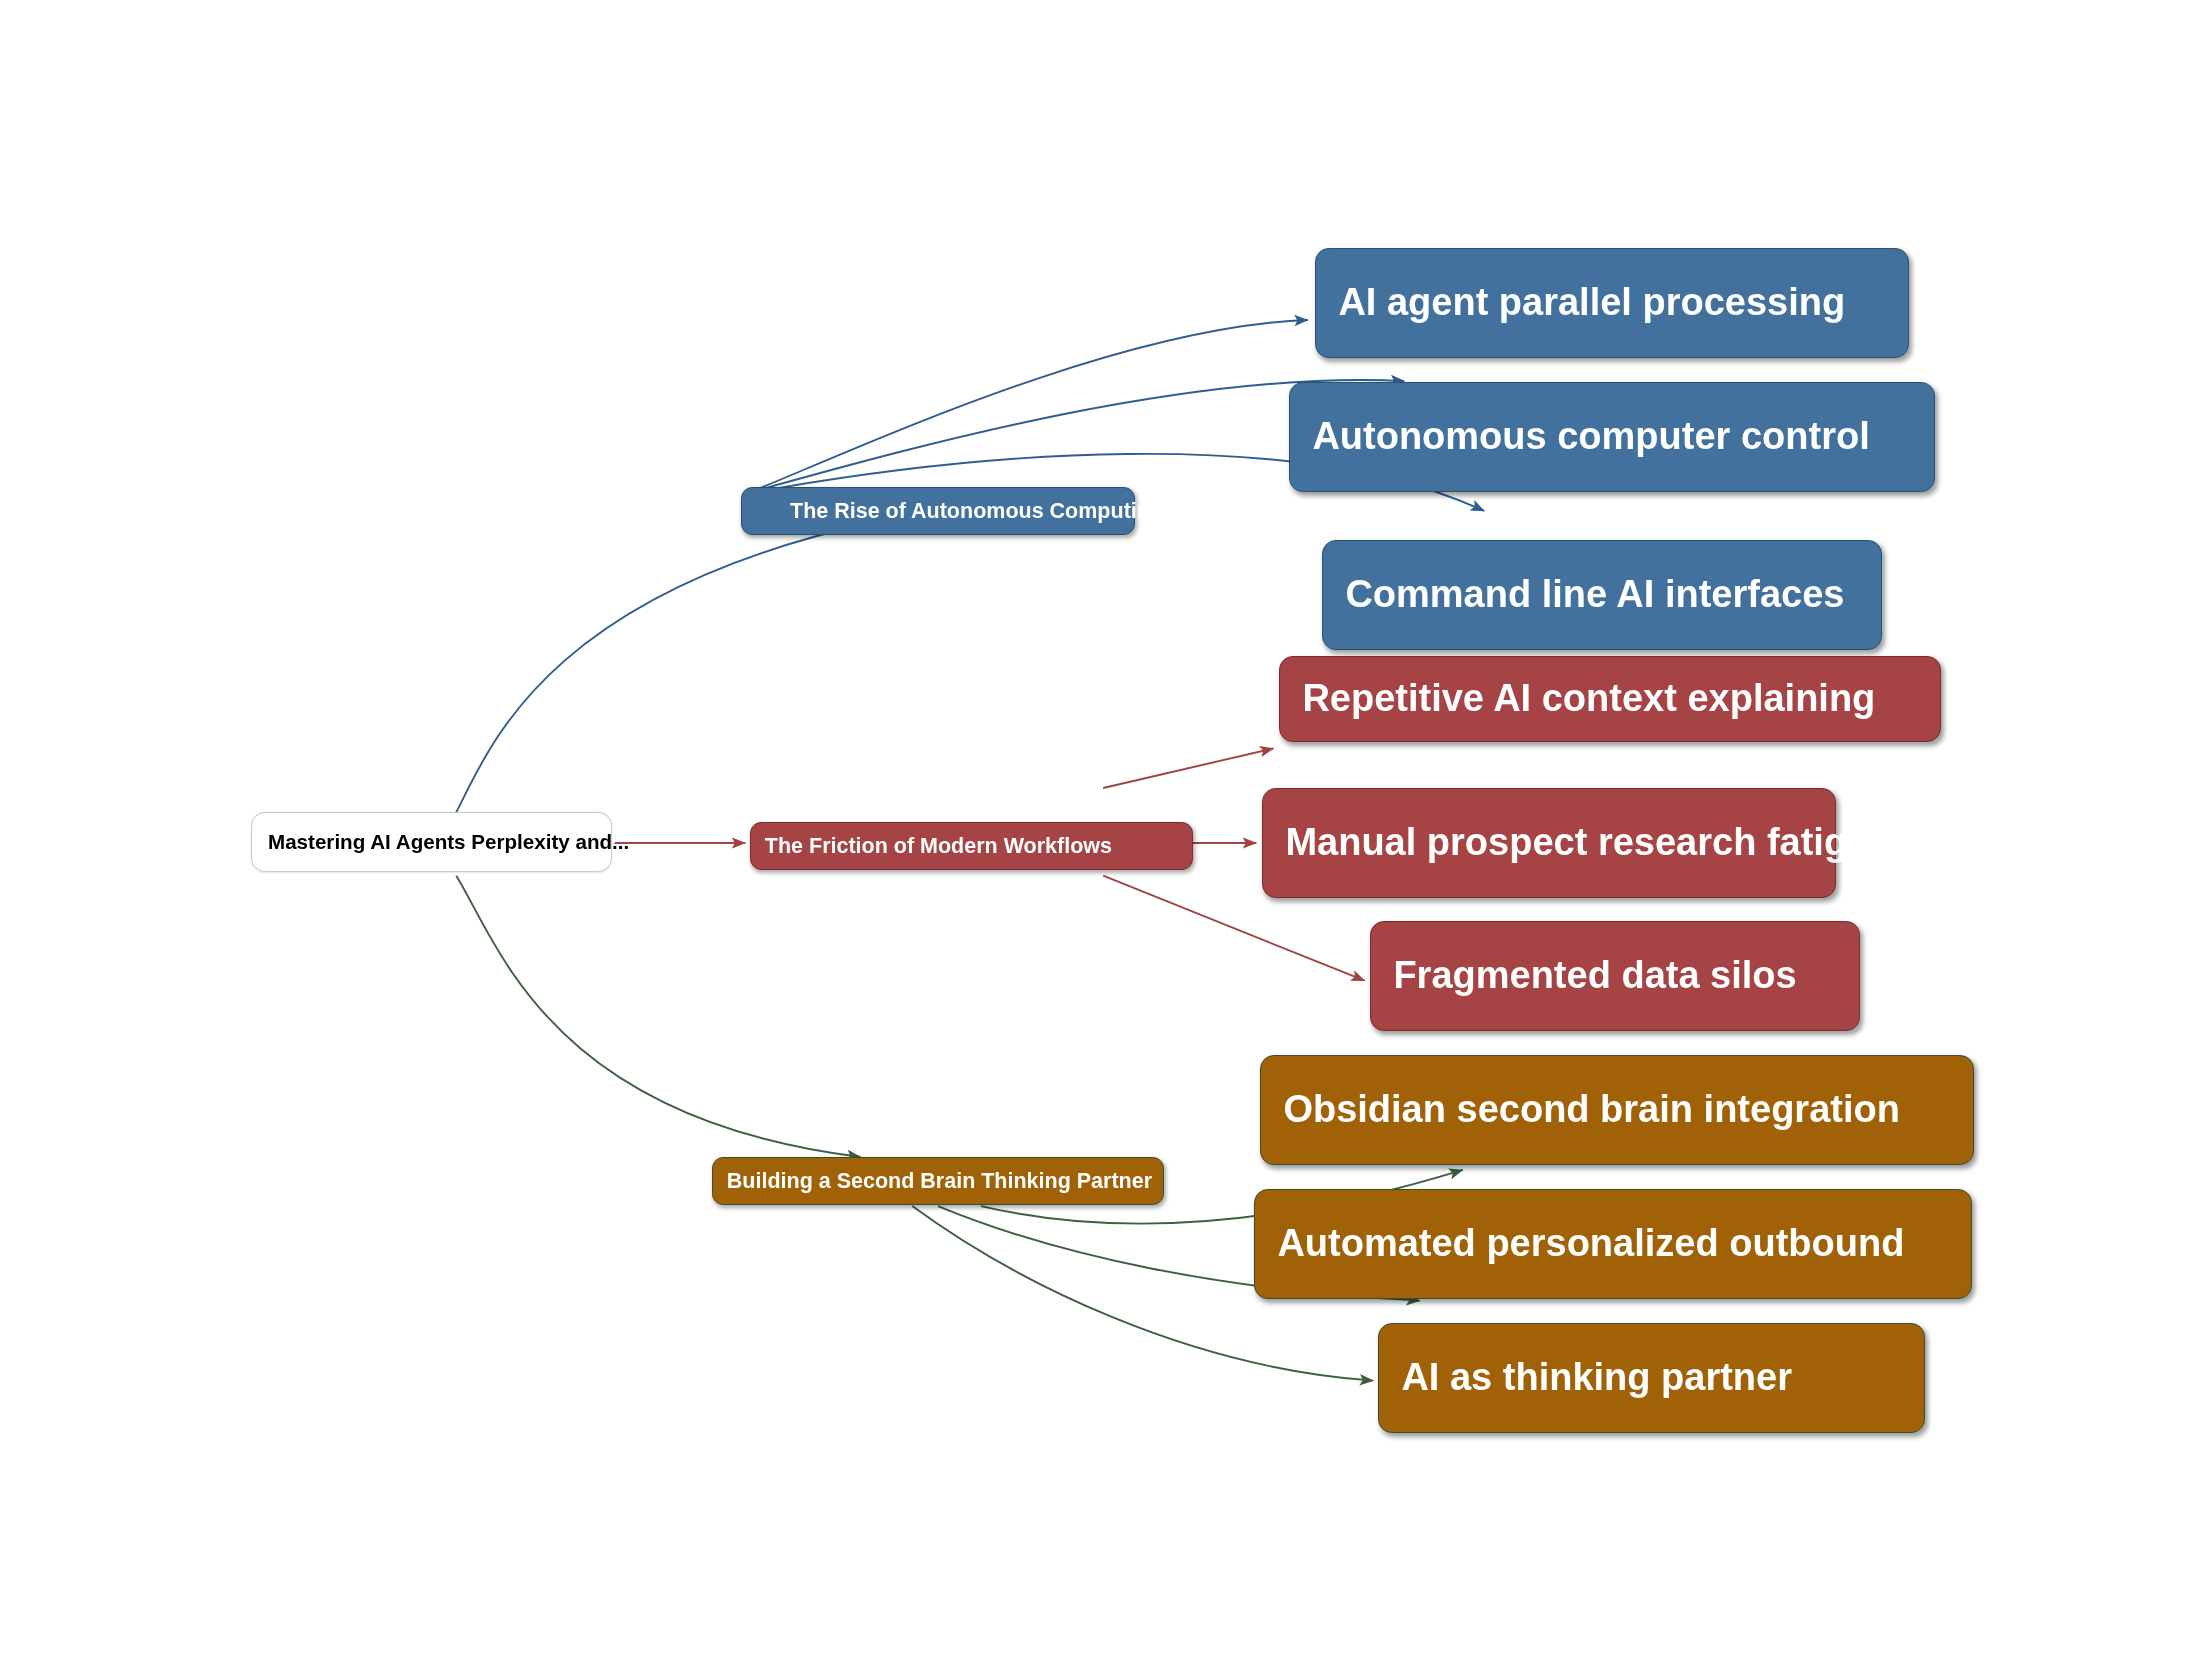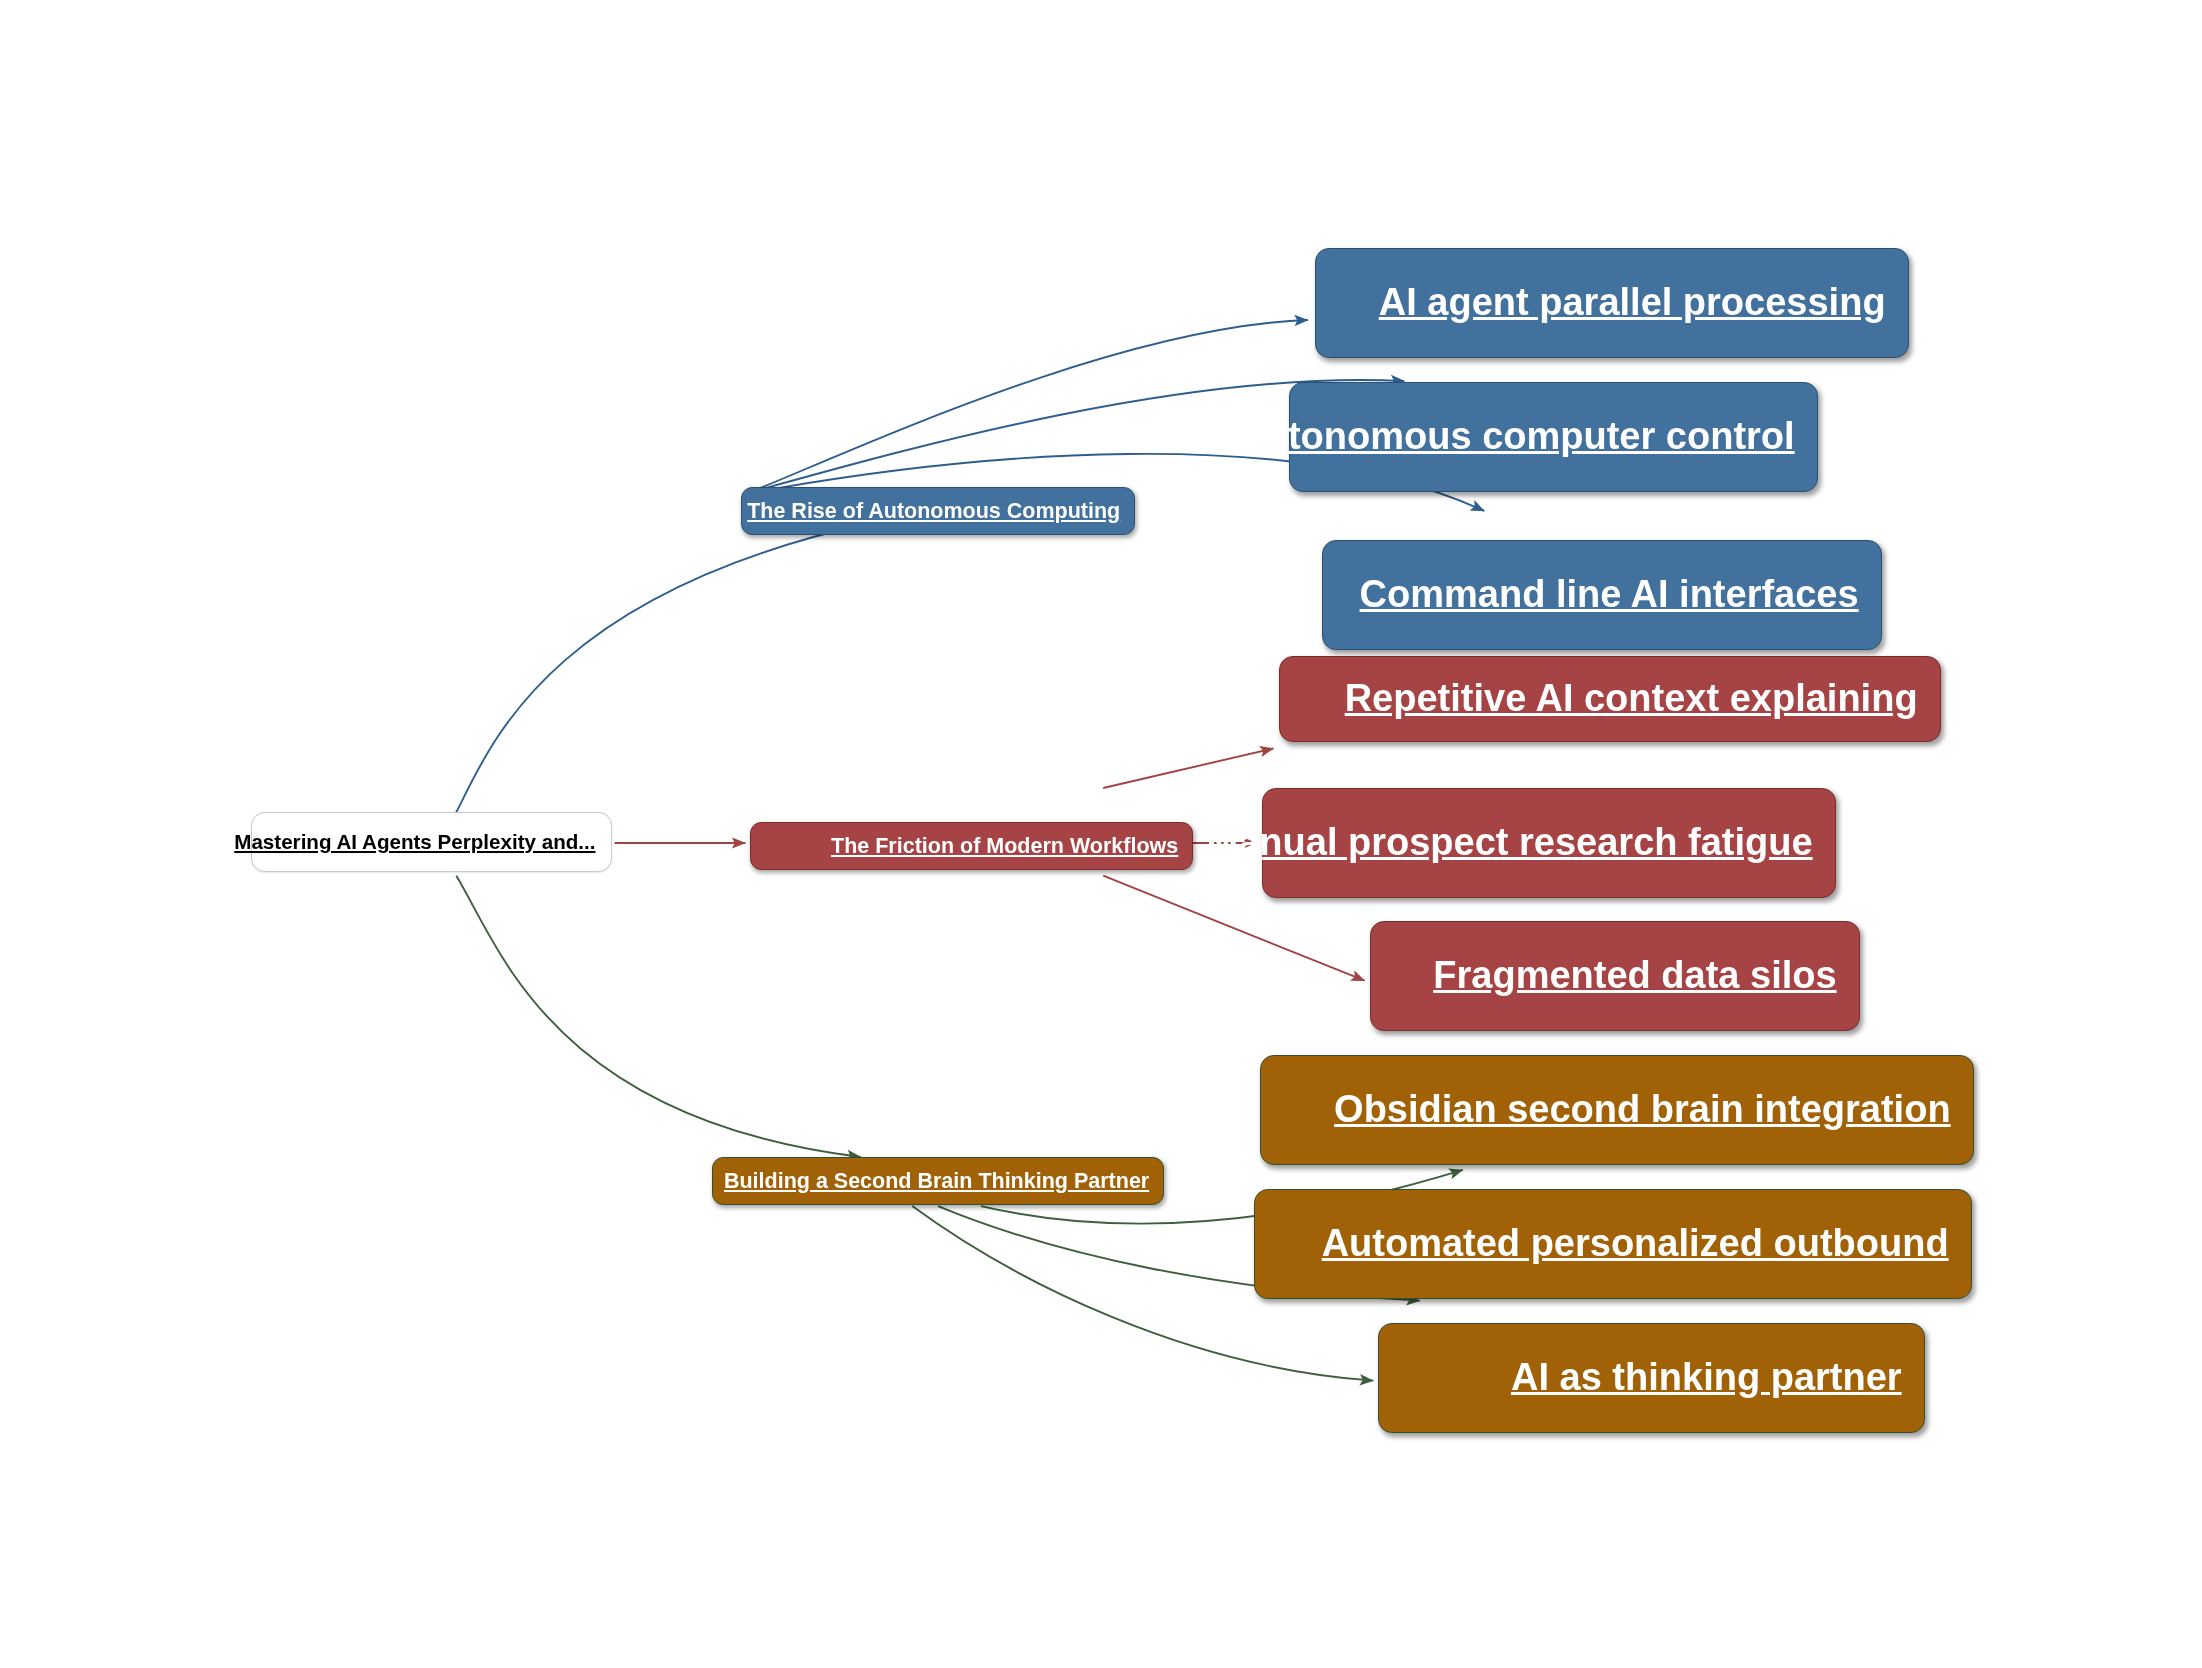--- a/index.html
+++ b/index.html
@@ -23,26 +23,25 @@
     top: 0;
     width: 2203px;
     height: 1668px;
     pointer-events: none;
   }
   .node {
     position: absolute;
     box-sizing: border-box;
     display: flex;
     align-items: center;
-    justify-content: flex-end;
+    justify-content: flex-start;
     text-align: center;
     border-radius: 12px;
     line-height: 1.05;
     white-space: nowrap;
-    text-decoration: underline;
     -webkit-font-smoothing: antialiased;
   }
   
   .node.root {
     background: #ffffff;
     border: 1.7px solid #c9c9c9;
     color: #000000;
     font-weight: bold;
     font-size: 20.6px;
     border-radius: 13.8px;
@@ -110,21 +109,21 @@
   <div id="nodes-layer">
       <div class="node root" style="left: 251px; top: 812px; width: 361px; height: 60px; padding-left: 16px;">
         <span>Mastering AI Agents Perplexity and...</span>
       </div>
       <div class="node branch theme-blue" style="left: 741px; top: 487px; width: 394px; height: 48px; padding-left: 48px;">
         <span>The Rise of Autonomous Computing</span>
       </div>
       <div class="node leaf theme-blue" style="left: 1315px; top: 248px; width: 594px; height: 110px;">
         <span>AI agent parallel processing</span>
       </div>
-      <div class="node leaf theme-blue" style="left: 1289px; top: 382px; width: 529px; height: 110px;">
+      <div class="node leaf theme-blue" style="left: 1289px; top: 382px; width: 646px; height: 110px;">
         <span>Autonomous computer control</span>
       </div>
       <div class="node leaf theme-blue" style="left: 1322px; top: 540px; width: 560px; height: 110px;">
         <span>Command line AI interfaces</span>
       </div>
       <div class="node branch theme-red" style="left: 750px; top: 822px; width: 443px; height: 48px;">
         <span>The Friction of Modern Workflows</span>
       </div>
       <div class="node leaf theme-red" style="left: 1279px; top: 656px; width: 662px; height: 86px;">
         <span>Repetitive AI context explaining</span>

